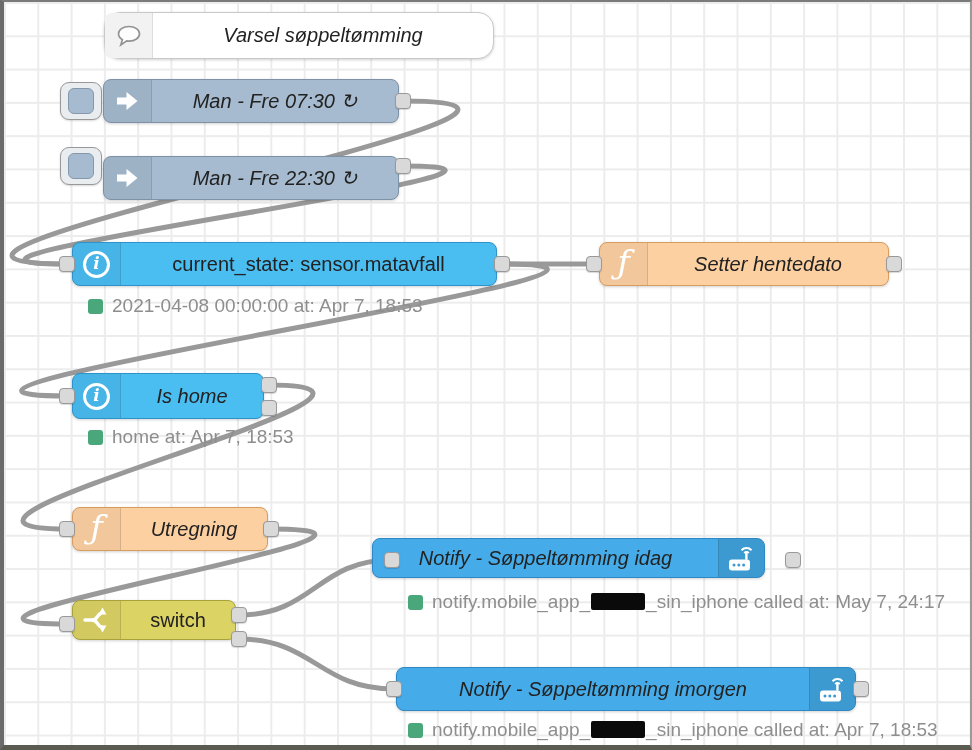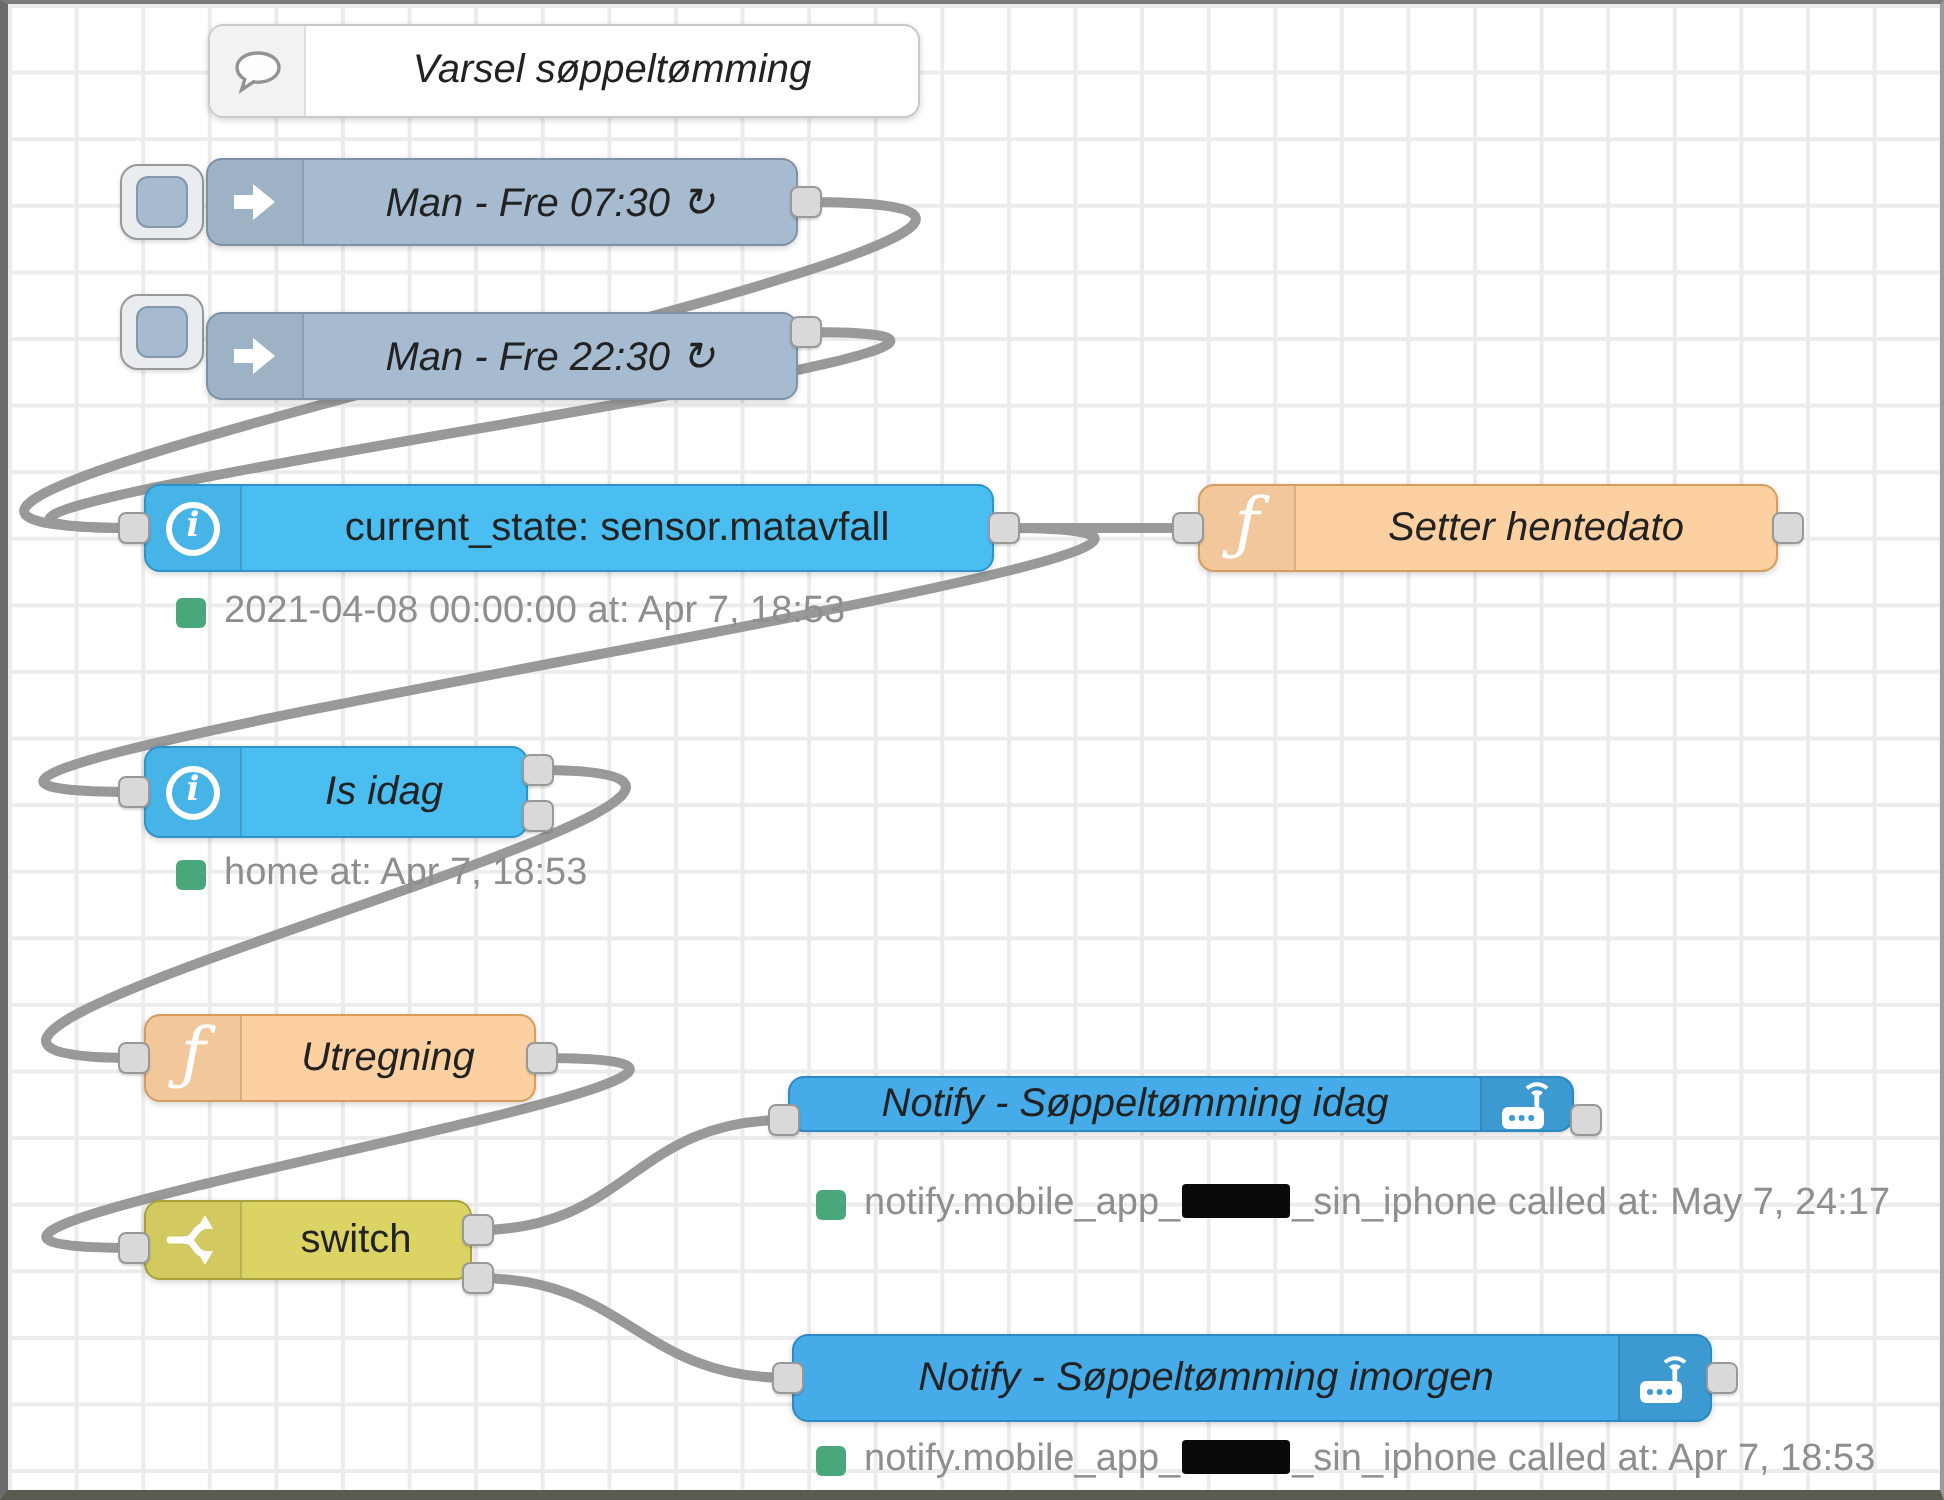--- a/index.html
+++ b/index.html
@@ -31,34 +31,34 @@
     border-radius:6.5px 0 0 6.5px;
   }
   .icon-area.right{border-right:none;border-left:1px solid rgba(0,0,0,0.12);
     border-radius:0 6.5px 6.5px 0; background:rgba(0,0,0,0.10); width:45px; flex-basis:45px;}
   .label-area{
     flex:1; display:flex; align-items:center; justify-content:center;
     font-size:20px; color:#222; white-space:nowrap; overflow:hidden;
   }
   .italic .label-area{font-style:italic;}
 
-  .n-comment{left:100px; top:10px; width:356px; height:47px; background:#ffffff; border-color:#c9c9c9;}
+  .n-comment{left:100px; top:10px; width:390px; height:47px; background:#ffffff; border-color:#c9c9c9;border-radius:16px;}
   .n-comment .icon-area{background:#f2f2f2; border-right:1px solid #ddd;}
   .n-inject{background:#a6bbcf; border-color:#7d92a6;}
   .n-inject1{left:99px; top:77px; width:296px; height:44px;}
   .n-inject2{left:99px; top:142px; width:296px; height:44px;margin-top:12px;}
   .n-ha{background:#4abdf1; border-color:#2f93c9;}
   .n-currentstate{left:68px; top:240px; width:425px; height:44px;}
   .n-ishome{left:68px; top:371px; width:192px; height:46px;}
   .n-func{background:#fdd0a2; border-color:#d79d5f;}
   .n-setter{left:595px; top:240px; width:290px; height:44px;}
   .n-utregning{left:68px; top:505px; width:196px; height:44px;}
   .n-switch{left:68px; top:598px; width:164px; height:40px; background:#dcd365; border-color:#a8a23d;}
   .n-notify{background:#45ace9; border-color:#2e88c4;}
-  .n-notify-today{left:390px; top:536px; width:393px; height:28px;}
+  .n-notify-today{left:368px; top:536px; width:393px; height:40px;}
   .n-notify-tomorrow{left:392px; top:665px; width:460px; height:44px;}
 
   .inject-button{
     position:absolute; z-index:2; left:56px; width:42px; height:38px;
     border:1.5px solid #999; border-radius:9px; background:#e9edf0;
     display:flex; align-items:center; justify-content:center; box-sizing:border-box;
     box-shadow:0 1px 2px rgba(0,0,0,0.15);
   }
   .inject-button .inner{width:26px;height:26px;border-radius:6px;background:#a6bbcf;border:1.5px solid #8598ab;box-sizing:border-box;}
   .btn1{top:80px;} .btn2{top:145px;}
@@ -152,21 +152,21 @@
       </div>
     <div class="label-area">Setter hentedato</div>
   </div>
 
   <div class="node n-ha n-ishome italic">
     <div class="icon-area">
       <div class="info-circle">
           <span class="info-i">i</span>
         </div>
     </div>
-    <div class="label-area">Is idag</div>
+    <div class="label-area">Is home</div>
   </div>
   <div class="status" style="left:84px;top:424px;">
     <span class="status-dot"></span>
     <span>home at: Apr 7, 18:53</span>
   </div>
 
   <div class="node n-func n-utregning italic">
     <div class="icon-area">
         <span class="func-f">ƒ</span>
       </div>

